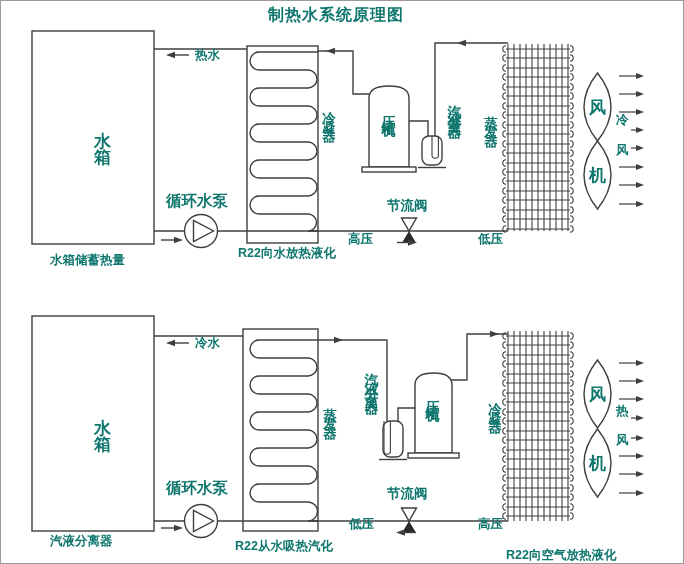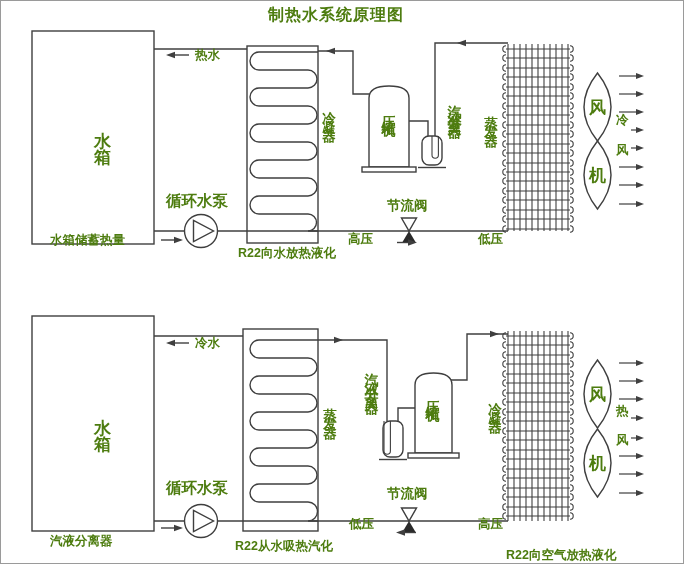--- a/index.html
+++ b/index.html
@@ -1,18 +1,18 @@
 <!DOCTYPE html>
 <html><head>
 <meta charset="utf-8">
 <style>
   html,body{margin:0;padding:0;background:#fff;}
   .canvas{position:relative;width:684px;height:564px;background:#fff;
           border:1px solid #9a9a9a;box-sizing:border-box;overflow:hidden;
-          font-family:"Liberation Sans",sans-serif;color:#4d7c0f;}
+          font-family:"Liberation Sans",sans-serif;color:#0f766e;}
   .canvas svg{position:absolute;left:0;top:0;}
   .lbl{position:absolute;white-space:nowrap;font-size:12.5px;font-weight:700;line-height:1.25;}
   .vlbl{position:absolute;writing-mode:vertical-rl;text-orientation:upright;
         line-height:1;font-weight:bold;white-space:nowrap;}
   .b{font-weight:bold;}
   .title{font-size:16px;font-weight:bold;letter-spacing:1px;}
   .fanchar{font-size:17px;font-weight:bold;}
 </style>
 </head>
 <body>
@@ -211,21 +211,21 @@
       <line x1="400" y1="531.5" x2="415" y2="531.5"></line>
           <polygon points="395,531.5 404,528.3 404,534.7" fill="#3f3f3f" stroke="none"></polygon>
     </g>
   </g>
 </svg>
 
 <div class="lbl title" style="left:267px;top:4px;">制热水系统原理图</div>
 <div class="vlbl" style="left:93px;top:117px;font-size:17px;letter-spacing:18px;">水箱</div>
 <div class="lbl b" style="left:194px;top:47px;text-align:right;">热水</div>
 <div class="lbl b" style="left:165px;top:190px;font-size:15.5px;">循环水泵</div>
-<div class="lbl" style="left:49px;top:232px;text-align:right;">水箱储蓄热量</div>
+<div class="lbl" style="left:49px;top:252px;text-align:right;">水箱储蓄热量</div>
 <div class="lbl" style="left:237px;top:245px;">R22向水放热液化</div>
 <div class="vlbl" style="left:321px;top:99px;font-size:13.5px;letter-spacing:9px;">冷凝器</div>
 <div class="vlbl" style="left:381px;top:103px;font-size:14px;letter-spacing:4px;">压缩机</div>
 <div class="vlbl" style="left:447px;top:93px;font-size:14px;letter-spacing:5px;">汽液分离器</div>
 <div class="lbl b" style="left:386px;top:197px;font-size:13.5px;">节流阀</div>
 <div class="lbl" style="left:347px;top:231px;">高压</div>
 <div class="lbl" style="left:477px;top:231px;">低压</div>
 <div class="vlbl" style="left:483px;top:104px;font-size:13.5px;letter-spacing:9px;">蒸发器</div>
 <div class="lbl fanchar" style="left:588px;top:96px;">风</div>
 <div class="lbl fanchar" style="left:588px;top:164px;">机</div>

